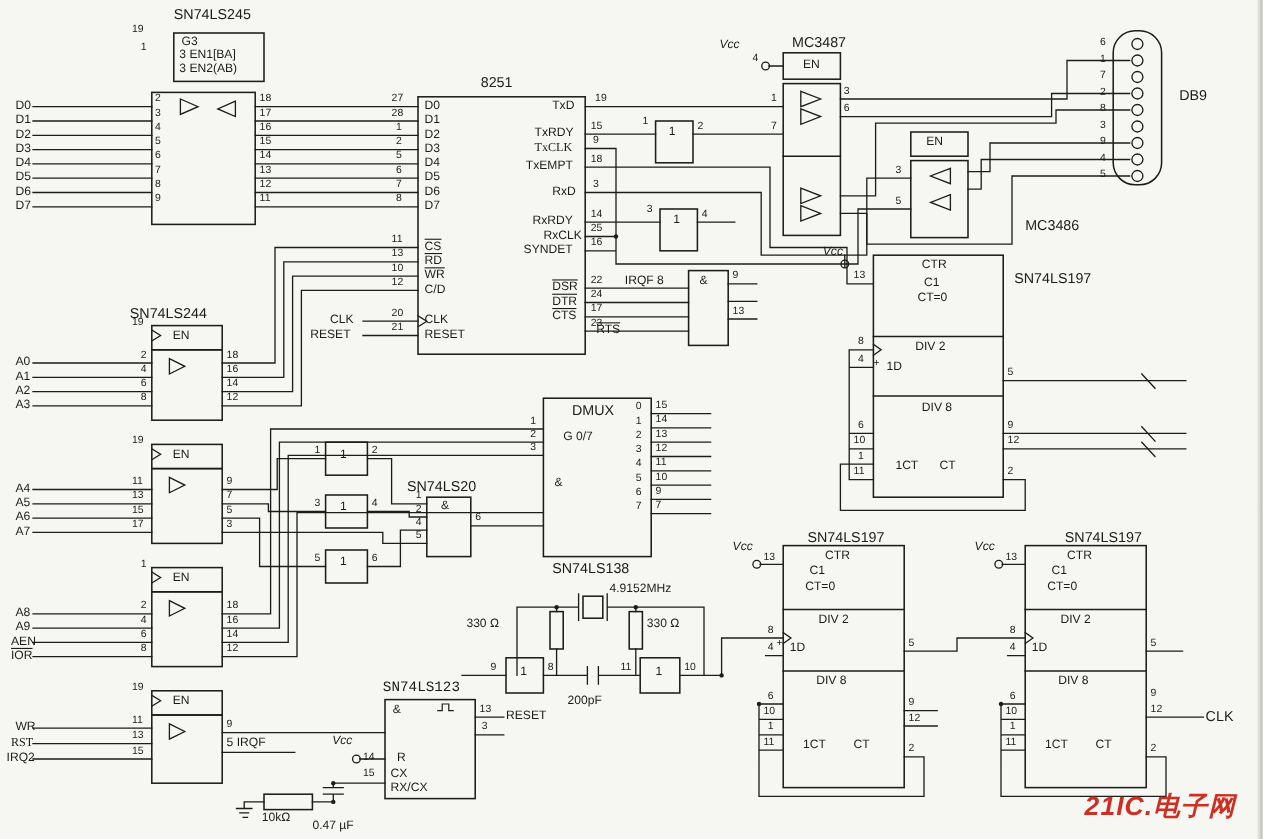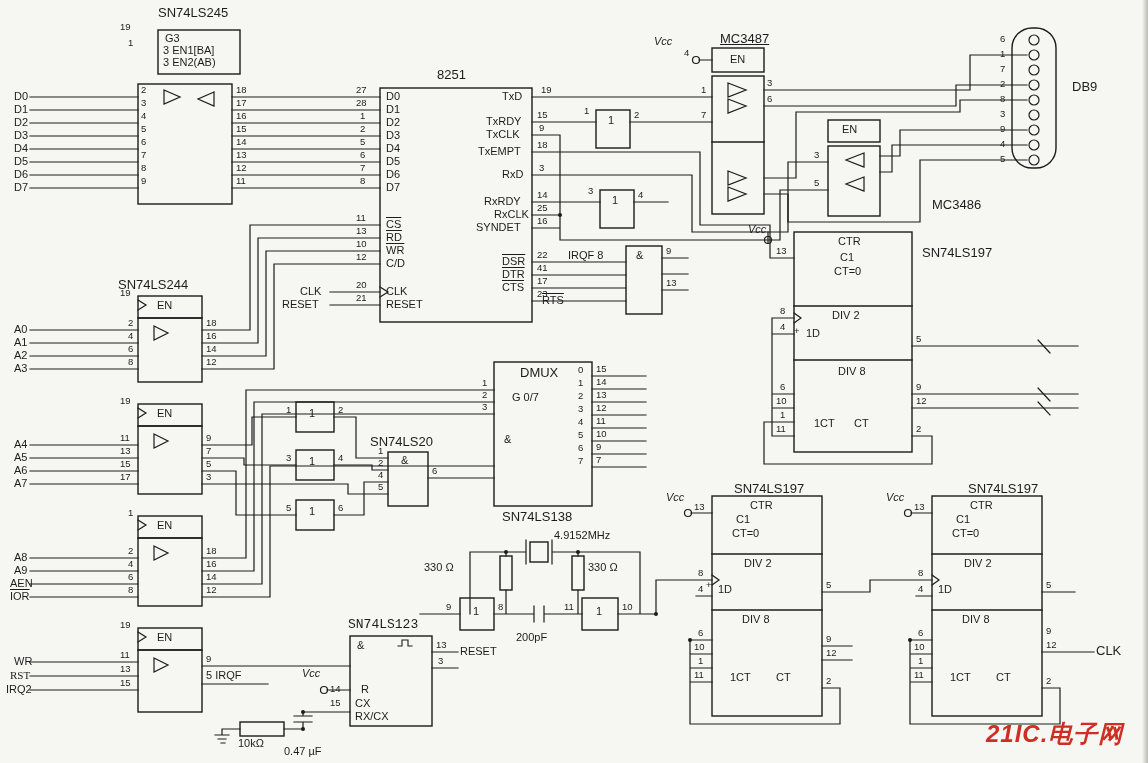--- a/index.html
+++ b/index.html
@@ -147,21 +147,21 @@
     </g>
   </svg>
 
   <div>
       <span class="lbl t" style="left: 158px; top: 6px;">SN74LS245</span>
       <span class="lbl t" style="left: 437px; top: 68px;">8251</span>
       <span class="lbl t" style="left: 118px; top: 278px;">SN74LS244</span>
       <span class="lbl t" style="left: 370px; top: 435px;">SN74LS20</span>
       <span class="lbl t" style="left: 520px; top: 366px;">DMUX</span>
       <span class="lbl t" style="left: 502px; top: 510px;">SN74LS138</span>
-      <span class="lbl t" style="left: 720px; top: 32px; text-decoration: underline;">MC3487</span>
+      <span class="lbl t" style="left: 720px; top: 32px;">MC3487</span>
       <span class="lbl t" style="left: 932px; top: 198px;">MC3486</span>
       <span class="lbl t" style="left: 922px; top: 246px;">SN74LS197</span>
       <span class="lbl t" style="left: 734px; top: 482px;">SN74LS197</span>
       <span class="lbl t" style="left: 968px; top: 482px;">SN74LS197</span>
       <span class="lbl t" style="left: 348px; top: 618px; font-family: Liberation Mono, monospace;">SN74LS123</span>
       <span class="lbl t" style="left: 1072px; top: 80px;">DB9</span>
       <span class="lbl" style="left: 14px; top: 91px;">D0</span>
       <span class="lbl" style="left: 14px; top: 104px;">D1</span>
       <span class="lbl" style="left: 14px; top: 117px;">D2</span>
       <span class="lbl" style="left: 14px; top: 130px;">D3</span>
@@ -230,40 +230,40 @@
       <span class="lbl" style="left: 386px; top: 169px;">D6</span>
       <span class="lbl" style="left: 386px; top: 182px;">D7</span>
       <span class="lbl ov" style="left: 386px; top: 219px;">CS</span>
       <span class="lbl ov" style="left: 386px; top: 232px;">RD</span>
       <span class="lbl ov" style="left: 386px; top: 245px;">WR</span>
       <span class="lbl" style="left: 386px; top: 258px;">C/D</span>
       <span class="lbl" style="left: 386px; top: 286px;">CLK</span>
       <span class="lbl" style="left: 386px; top: 299px;">RESET</span>
       <span class="lbl" style="left: 502px; top: 91px;">TxD</span>
       <span class="lbl" style="left: 486px; top: 116px;">TxRDY</span>
-      <span class="lbl" style="left: 486px; top: 129px;">TxCLK</span>
+      <span class="lbl" style="left: 486px; top: 129px; font-family: Liberation Serif, serif;">TxCLK</span>
       <span class="lbl" style="left: 478px; top: 146px;">TxEMPT</span>
       <span class="lbl" style="left: 502px; top: 169px;">RxD</span>
       <span class="lbl" style="left: 484px; top: 196px;">RxRDY</span>
       <span class="lbl" style="left: 494px; top: 209px;">RxCLK</span>
       <span class="lbl" style="left: 476px; top: 222px;">SYNDET</span>
       <span class="lbl ov" style="left: 502px; top: 256px;">DSR</span>
       <span class="lbl ov" style="left: 502px; top: 269px;">DTR</span>
       <span class="lbl ov" style="left: 502px; top: 282px;">CTS</span>
       <span class="lbl ov" style="left: 502px; top: 295px; padding-left: 40px;">RTS</span>
       <span class="lbl s" style="left: 541px; top: 85px;">19</span>
       <span class="lbl s" style="left: 537px; top: 110px;">15</span>
       <span class="lbl s" style="left: 539px; top: 123px;">9</span>
       <span class="lbl s" style="left: 537px; top: 140px;">18</span>
       <span class="lbl s" style="left: 539px; top: 163px;">3</span>
       <span class="lbl s" style="left: 537px; top: 190px;">14</span>
       <span class="lbl s" style="left: 537px; top: 203px;">25</span>
       <span class="lbl s" style="left: 537px; top: 216px;">16</span>
       <span class="lbl s" style="left: 537px; top: 250px;">22</span>
-      <span class="lbl s" style="left: 537px; top: 263px;">41</span>
+      <span class="lbl s" style="left: 537px; top: 263px;">24</span>
       <span class="lbl s" style="left: 537px; top: 276px;">17</span>
       <span class="lbl s" style="left: 537px; top: 289px;">23</span>
       <span class="lbl s" style="left: 120px; top: 288px;">19</span>
       <span class="lbl" style="left: 157px; top: 300px;">EN</span>
       <span class="lbl s" style="left: 128px; top: 318px;">2</span>
       <span class="lbl s" style="left: 128px; top: 331px;">4</span>
       <span class="lbl s" style="left: 128px; top: 344px;">6</span>
       <span class="lbl s" style="left: 128px; top: 357px;">8</span>
       <span class="lbl s" style="left: 206px; top: 318px;">18</span>
       <span class="lbl s" style="left: 206px; top: 331px;">16</span>

